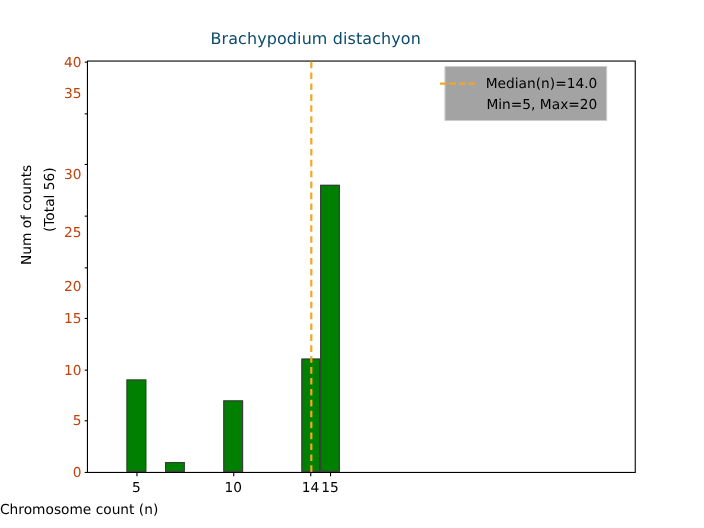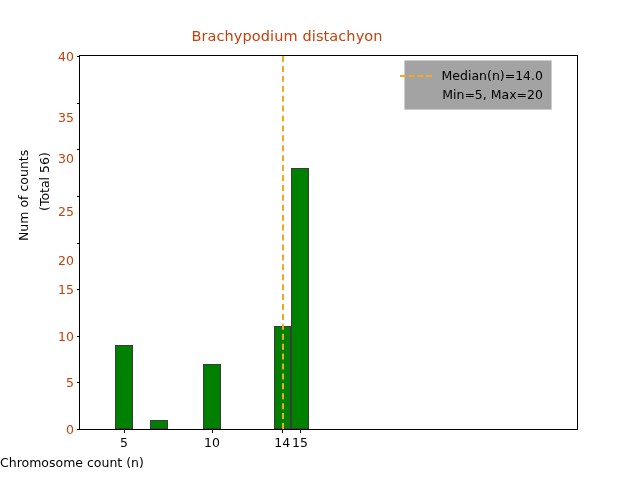--- a/index.html
+++ b/index.html
@@ -20,21 +20,21 @@
     background: #ffffff;
   }
   
   #chart-title {
     position: absolute;
     left: 0;
     top: 28px;
     width: 574px;
     text-align: center;
     font-size: 14.5px;
-    color: #c2410c;
+    color: #0c4a6e;
     letter-spacing: 0.1px;
   }
   
   #plot-area {
     position: absolute;
     left: 79px;
     top: 55px;
     width: 497px;
     height: 373px;
     border: 1.1px solid #000000;
@@ -189,21 +189,21 @@
       <div class="ytick-label" style="top: 279.75px;">10</div>
       <div class="ytick-mark" style="top: 233.125px;"></div>
       <div class="ytick-label" style="top: 233.125px;">15</div>
       <div class="ytick-mark" style="top: 186.5px;"></div>
       <div class="ytick-label" style="top: 187px; margin-top: 17px;">20</div>
       <div class="ytick-mark" style="top: 139.875px;"></div>
       <div class="ytick-label" style="top: 155px;">25</div>
       <div class="ytick-mark" style="top: 93.25px;"></div>
       <div class="ytick-label" style="top: 102px;">30</div>
       <div class="ytick-mark" style="top: 46.625px;"></div>
-      <div class="ytick-label" style="top: 61px; margin-left: 16px;">35</div>
+      <div class="ytick-label" style="top: 29px; margin-left: 16px;">35</div>
       <div class="ytick-mark" style="top: 0px;"></div>
       <div class="ytick-label" style="top: 0px;">40</div>
       <div class="xtick-mark" style="left: 43.9823px;"></div>
       <div class="xtick-label" style="left: 43.9823px;">5</div>
       <div class="xtick-mark" style="left: 131.947px;"></div>
       <div class="xtick-label" style="left: 131.947px;">10</div>
       <div class="xtick-mark" style="left: 202.319px;"></div>
       <div class="xtick-label" style="left: 202.319px;">14</div>
       <div class="xtick-mark" style="left: 219.912px;"></div>
       <div class="xtick-label" style="left: 219.912px;">15</div>

